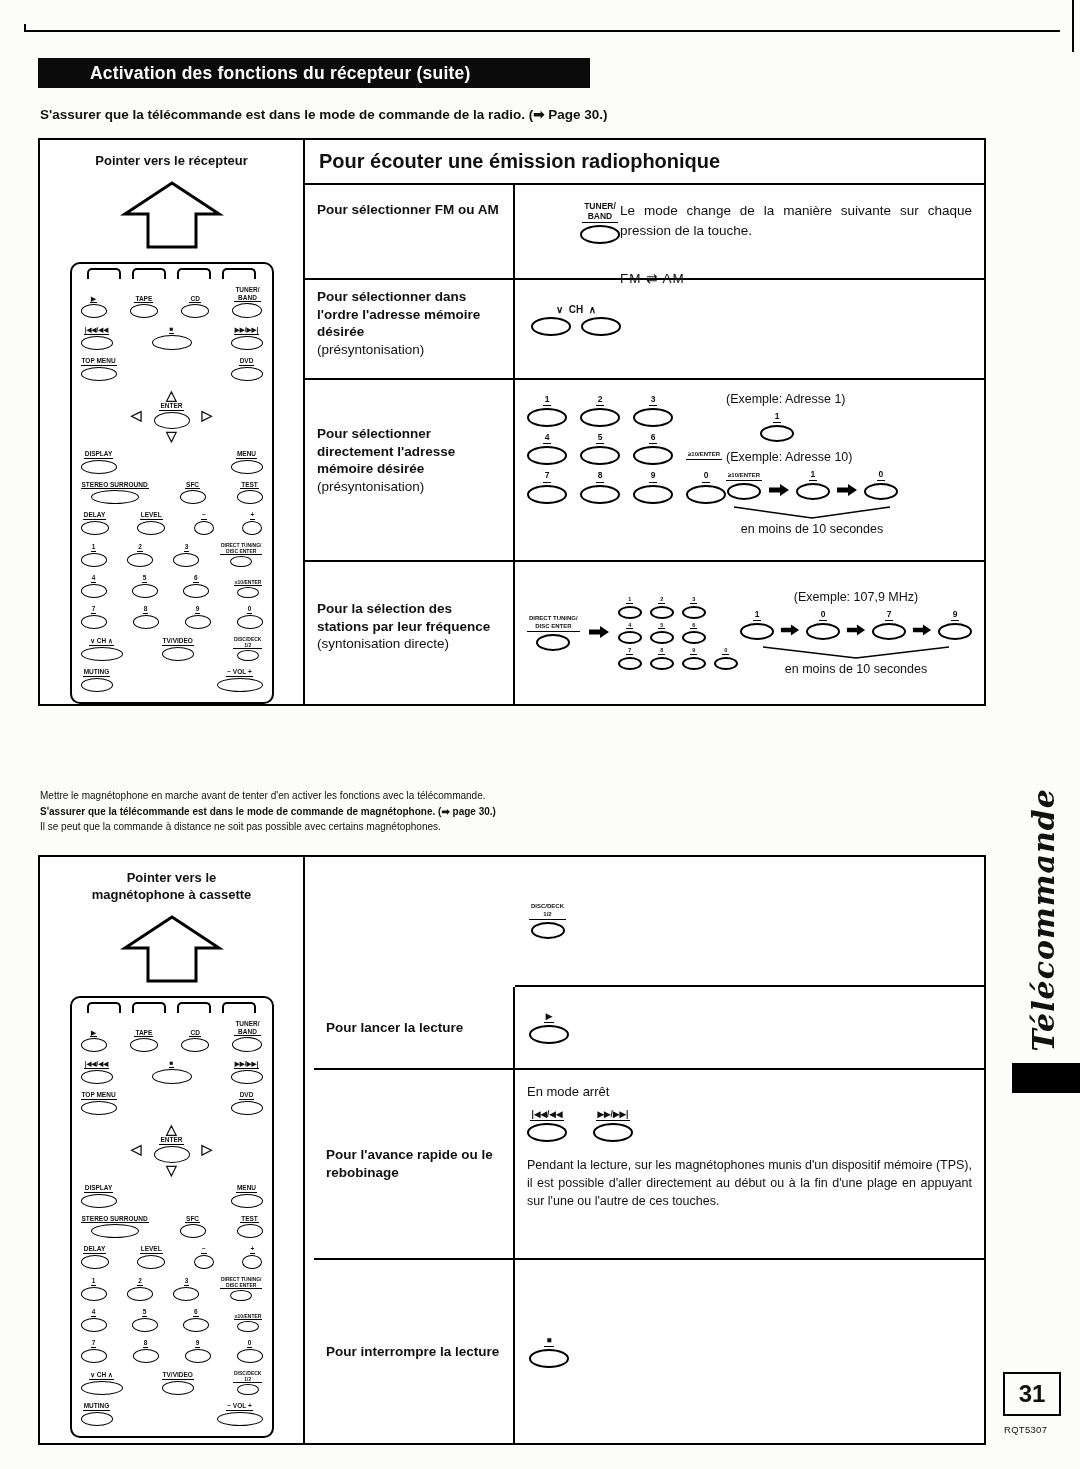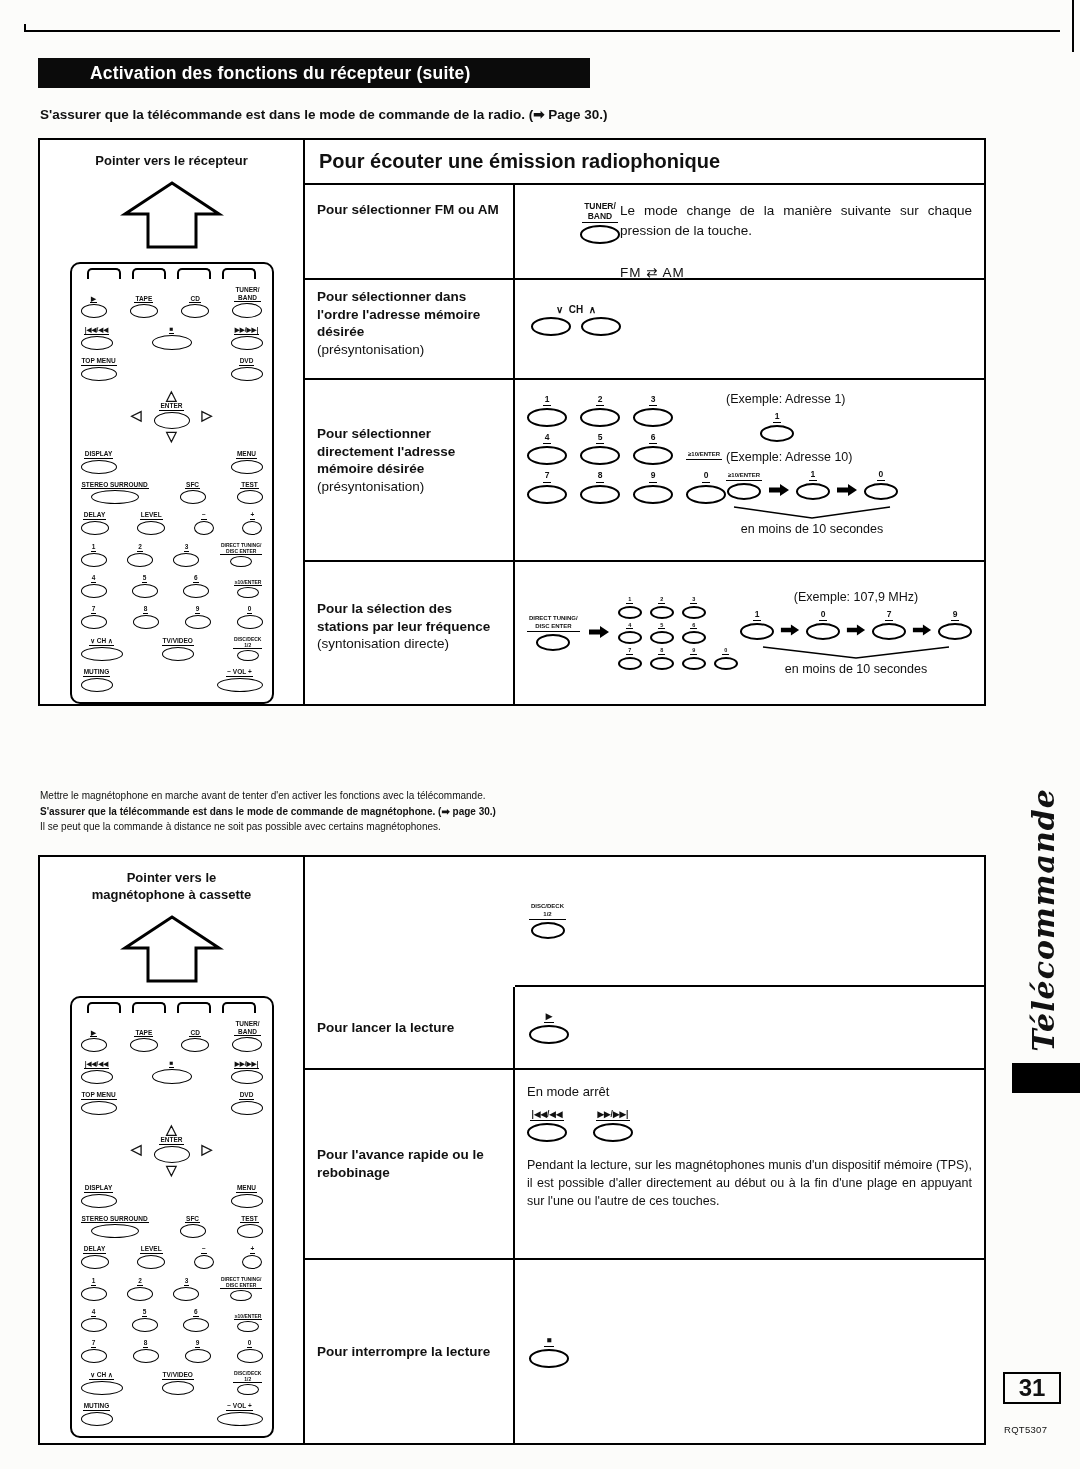--- a/index.html
+++ b/index.html
@@ -33,21 +33,21 @@
   #t2-left{grid-row:1/5;}
   #t1-title{grid-column:2/4;grid-row:1;border-bottom:2px solid #000;display:flex;align-items:center;
             padding-left:14px;font-weight:bold;font-size:20px;}
   .act{border-right:2px solid #000;border-bottom:2px solid #000;padding:10px 10px 0 12px;
        font-size:13.5px;font-weight:bold;line-height:1.3;}
   .cnt{border-bottom:2px solid #000;padding:10px 12px;}
   .nb{border-bottom:none;}
   .sub{font-weight:normal;display:block;}
   .pt8{padding-top:8px}.pt16{padding-top:16px}.pt38{padding-top:38px}.pt45{padding-top:45px}
   .vcenter{display:flex;align-items:center;padding-top:0;padding-bottom:0;}
-  .vcenter.act{padding-top:0;}
+  .vcenter.act{padding-top:0;margin-left:9px;}
 
   
   .pointer-label{font-weight:bold;font-size:13px;text-align:center;line-height:1.3;}
   .up-arrow{margin-top:10px;}
 
   
   .btnblock{display:inline-flex;flex-direction:column;align-items:center;flex:none;}
   .blab{font-weight:bold;font-size:8.5px;border-bottom:1px solid #000;text-align:center;
         white-space:pre-line;line-height:1.2;padding:0 2px 1px;margin-bottom:2px;}
   .blab.tiny{font-size:6px;}
@@ -57,21 +57,21 @@
   .oval.xs{width:20px;height:9px;}
   .seqarr{flex:none;margin-bottom:3px;}
   .seq{display:flex;align-items:flex-end;gap:6px;}
   .seqcol{display:flex;flex-direction:column;align-items:center;}
   .ex-text{font-size:12.5px;margin-bottom:5px;}
   .timing{font-size:12.5px;text-align:center;margin-top:2px;}
 
   
   .row1-flex{display:flex;align-items:flex-start;padding-top:6px;justify-content:flex-end;}
   .r1text{width:352px;font-size:13.5px;line-height:1.45;text-align:justify;}
-  .fmam{margin-top:23px;font-weight:normal;letter-spacing:1px;text-decoration:underline;}
+  .fmam{margin-top:29px;font-weight:normal;letter-spacing:1px;}
   .ch-block{display:inline-flex;flex-direction:column;align-items:center;margin-top:14px;margin-left:4px;}
   .ch-labels{font-weight:bold;font-size:10px;white-space:pre;margin-bottom:2px;}
   .ch-ovals{display:flex;gap:10px;}
   .r3flex{display:flex;justify-content:space-between;}
   .pad{display:flex;flex-direction:column;gap:5px;padding-top:4px;}
   .pad-row{display:flex;gap:13px;align-items:flex-end;}
   .labonly{margin-bottom:3px;}
   .examples{width:300px;display:flex;flex-direction:column;align-items:flex-start;padding-top:2px;}
   .ex1-btn{margin:0 0 8px 34px;}
   .r4flex{display:flex;align-items:center;justify-content:space-between;height:100%;}
@@ -97,21 +97,21 @@
   .roval{border:1.8px solid #000;border-radius:50%;background:#fff;}
   .rdpad{display:flex;flex-direction:column;align-items:center;margin:0;}
   .rdmid{display:flex;align-items:center;gap:12px;}
   .rarr{font-size:14px;line-height:1;font-weight:bold;}
 
   
   .side-label{position:absolute;left:908px;top:898px;width:280px;height:44px;transform:rotate(-90deg);
               font-family:"DejaVu Serif",serif;font-style:italic;font-weight:bold;font-size:30px;
               text-align:center;letter-spacing:1px;}
   .side-bar{position:absolute;left:1012px;top:1063px;width:68px;height:30px;background:#000;}
-  .page-box{position:absolute;left:1003px;top:1372px;width:58px;height:32px;border:2.5px solid #000;
+  .page-box{position:absolute;left:1003px;top:1372px;width:58px;height:44px;border:2.5px solid #000;
             display:flex;align-items:center;justify-content:center;font-weight:bold;font-size:24px;box-sizing:border-box;}
   .code{position:absolute;left:1004px;top:1424px;font-size:9.5px;letter-spacing:.3px;}
 </style>
 </head>
 <body>
 
 <div class="page">
   <div class="top-rule"></div>
   <div class="corner-line"></div>
 

